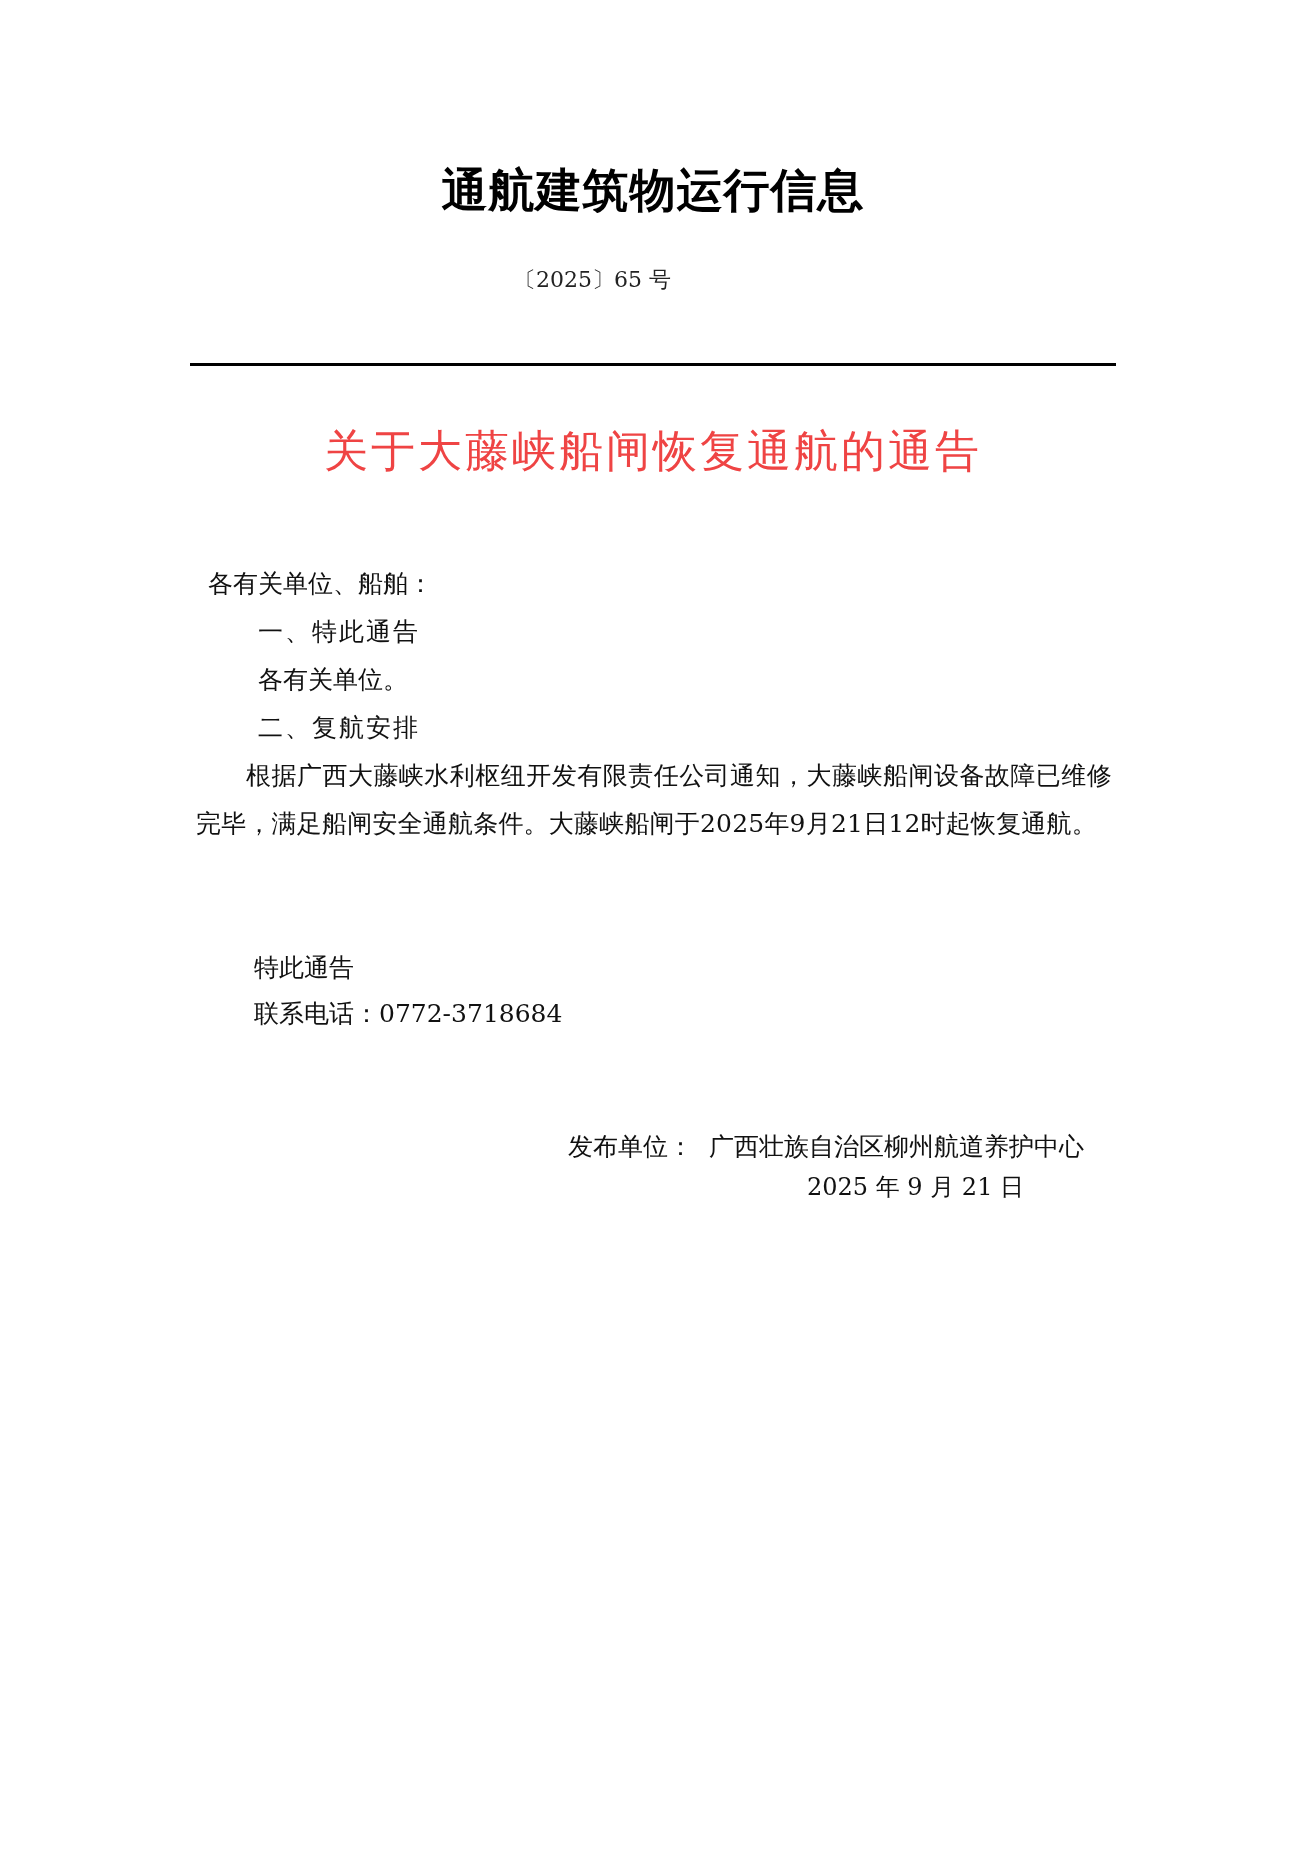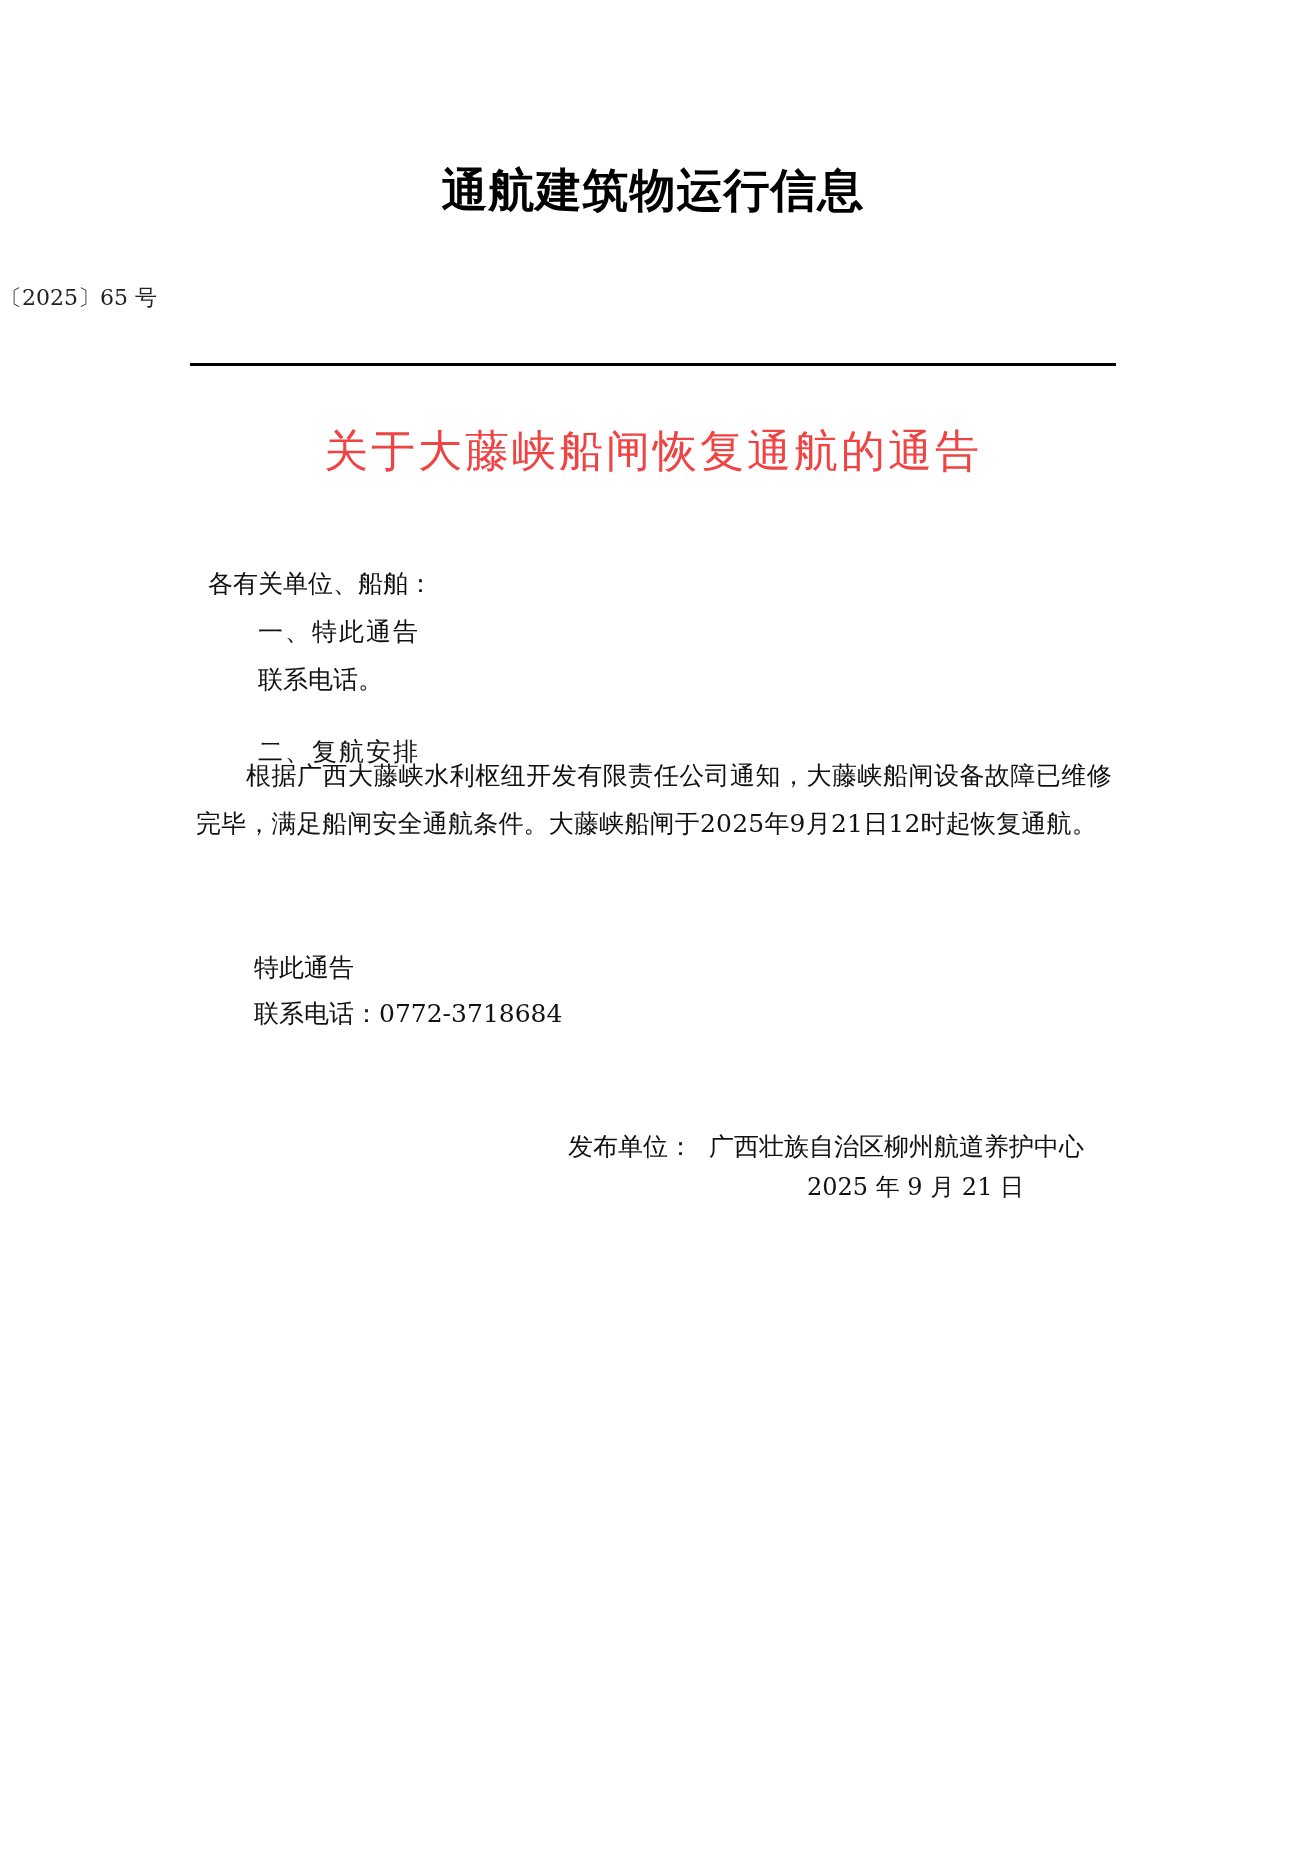--- a/index.html
+++ b/index.html
@@ -23,23 +23,24 @@
     width: 1306px;
     text-align: center;
     font-family: "DejaVu Sans", "Liberation Sans", sans-serif;
     font-weight: bold;
     font-size: 46px;
     line-height: 64px;
     letter-spacing: 1px;
     color: #000;
   }
   .doc-number {
-    top: 282px;
+    top: 264px;
     left: 0;
     width: 1185px;
+    text-align: center;
     font-size: 22px;
     line-height: 32px;
     color: #222;
   }
   .doc-rule {
     position: absolute;
     top: 363px;
     left: 190px;
     width: 926px;
     height: 3px;
@@ -60,21 +61,21 @@
 
   .body-line {
     font-size: 25px;
     line-height: 48px;
     color: #111;
     margin-left: 12px;
   }
   .salutation { top: 560px; left: 196px; }
   .sec1-heading { top: 608px; left: 246px; letter-spacing: 2px; }
   .sec1-body { top: 656px; left: 246px; }
-  .sec2-heading { top: 728px; left: 246px; letter-spacing: 2px; }
+  .sec2-heading { top: 704px; left: 246px; letter-spacing: 2px; }
 
   .paragraph {
     position: absolute;
     top: 752px;
     left: 196px;
     width: 916px;
     font-size: 25px;
     line-height: 48px;
     text-indent: 50px;
     text-align: justify;
@@ -100,21 +101,21 @@
   <div class="abs doc-number">〔2025〕65 号</div>
 
   <div class="doc-rule"></div>
 
   <div class="abs notice-title">关于大藤峡船闸恢复通航的通告</div>
 
   <div class="abs body-line salutation">各有关单位、船舶：</div>
 
   <div class="abs body-line sec1-heading">一、特此通告</div>
 
-  <div class="abs body-line sec1-body">联系电话。</div>
+  <div class="abs body-line sec1-body">各有关单位。</div>
 
   <div class="abs body-line sec2-heading">二、复航安排</div>
 
   <div class="paragraph">根据广西大藤峡水利枢纽开发有限责任公司通知，大藤峡船闸设备故障已维修完毕，满足船闸安全通航条件。大藤峡船闸于2025年9月21日12时起恢复通航。</div>
 
   <div class="abs body-line closing">特此通告</div>
 
   <div class="abs body-line contact">
     <span>联系电话：</span><span>0772-3718684</span>
   </div>

